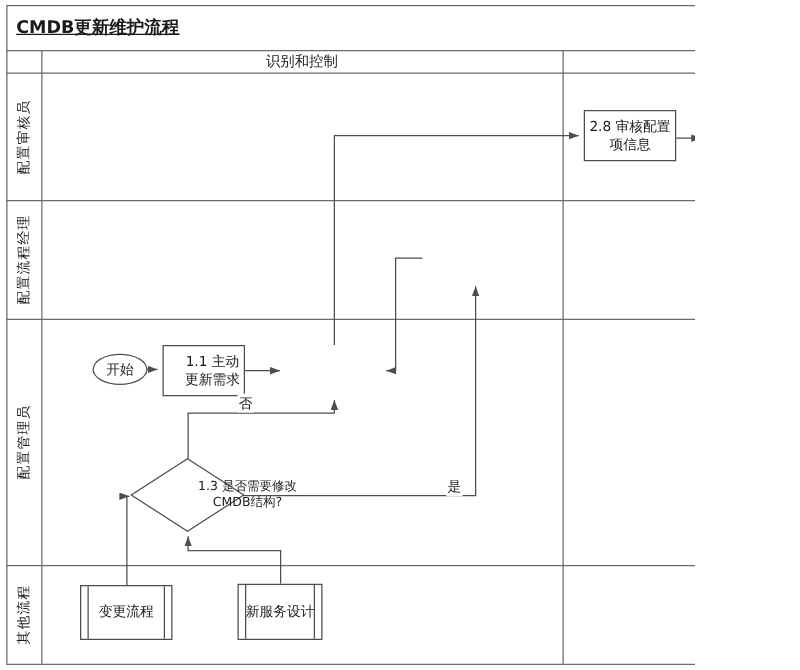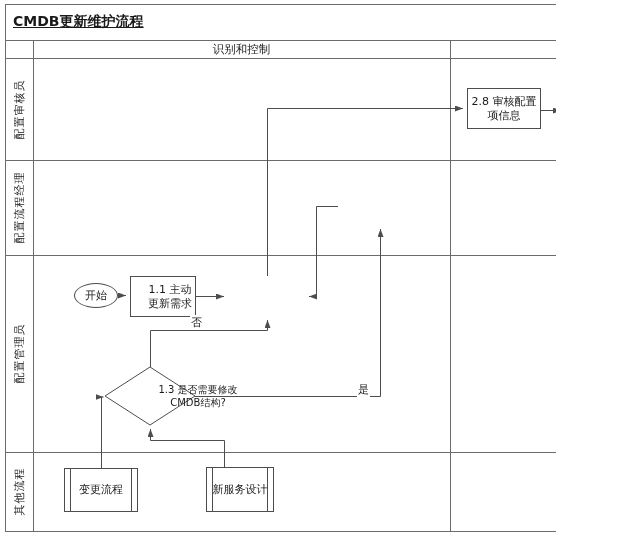--- a/index.html
+++ b/index.html
@@ -33,21 +33,21 @@
     font-size:11px;line-height:1.25;z-index:2;padding:2px;
   }
   .oval{border-radius:50%;}
   #node-start{left:74px;top:283px;width:44px;height:25px;}
   #node-1-1{left:130px;top:276px;width:66px;height:41px;padding-left:16px;}
   #node-1-2{left:228px;top:276px;width:78px;height:41px;}
   #node-1-4{left:338px;top:186px;width:86px;height:41px;}
   #node-2-1{left:467px;top:88px;width:74px;height:41px;}
   #node-end{left:565px;top:99px;width:47px;height:23px;}
   #node-change{left:64px;top:468px;width:74px;height:44px;}
-  #node-newservice{left:190px;top:467px;width:68px;height:45px;margin-left:16px;}
+  #node-newservice{left:190px;top:467px;width:68px;height:45px;}
   .subproc::before,.subproc::after{
     content:"";position:absolute;top:0;bottom:0;width:0;border-left:1px solid #4d4d4d;
   }
   .subproc::before{left:5px;}
   .subproc::after{right:5px;}
   #decision-label{
     position:absolute;left:106px;top:372px;width:88px;height:48px;
     display:flex;align-items:center;justify-content:center;text-align:center;
     font-size:10px;line-height:1.3;z-index:2;margin-left:48px;
   }

